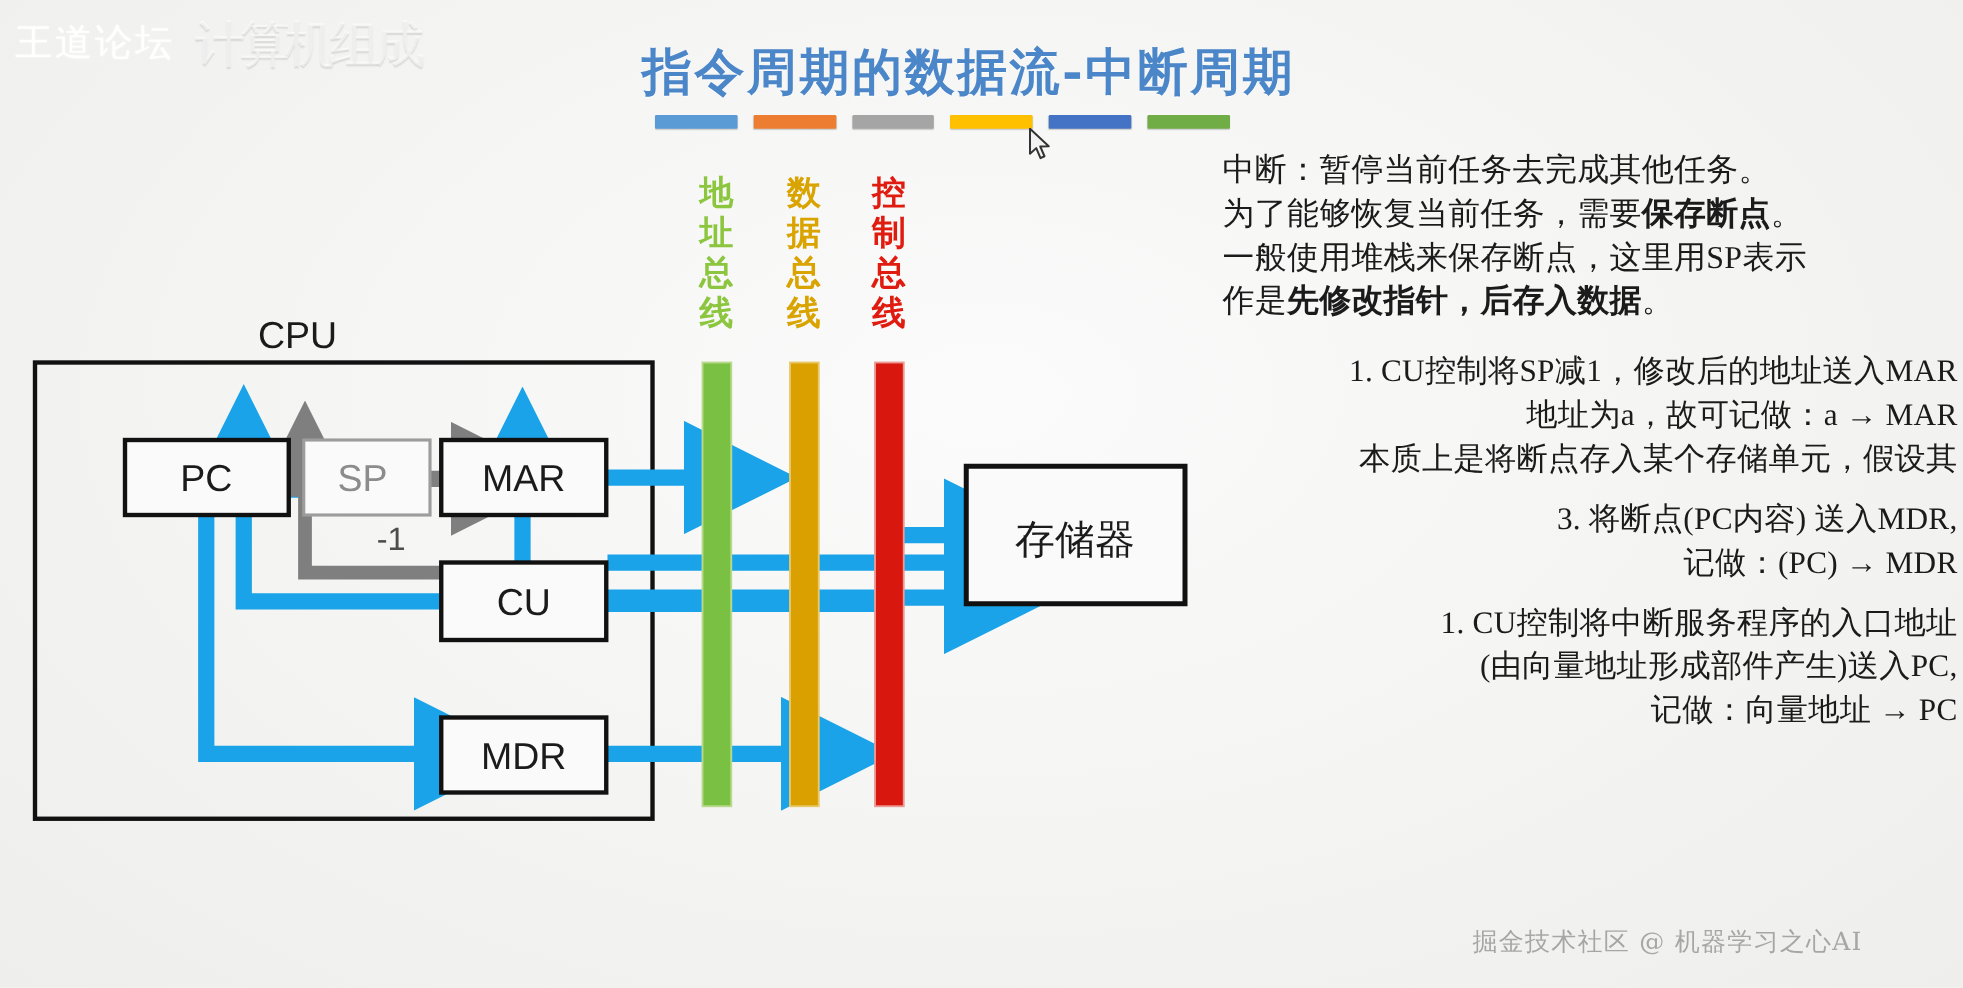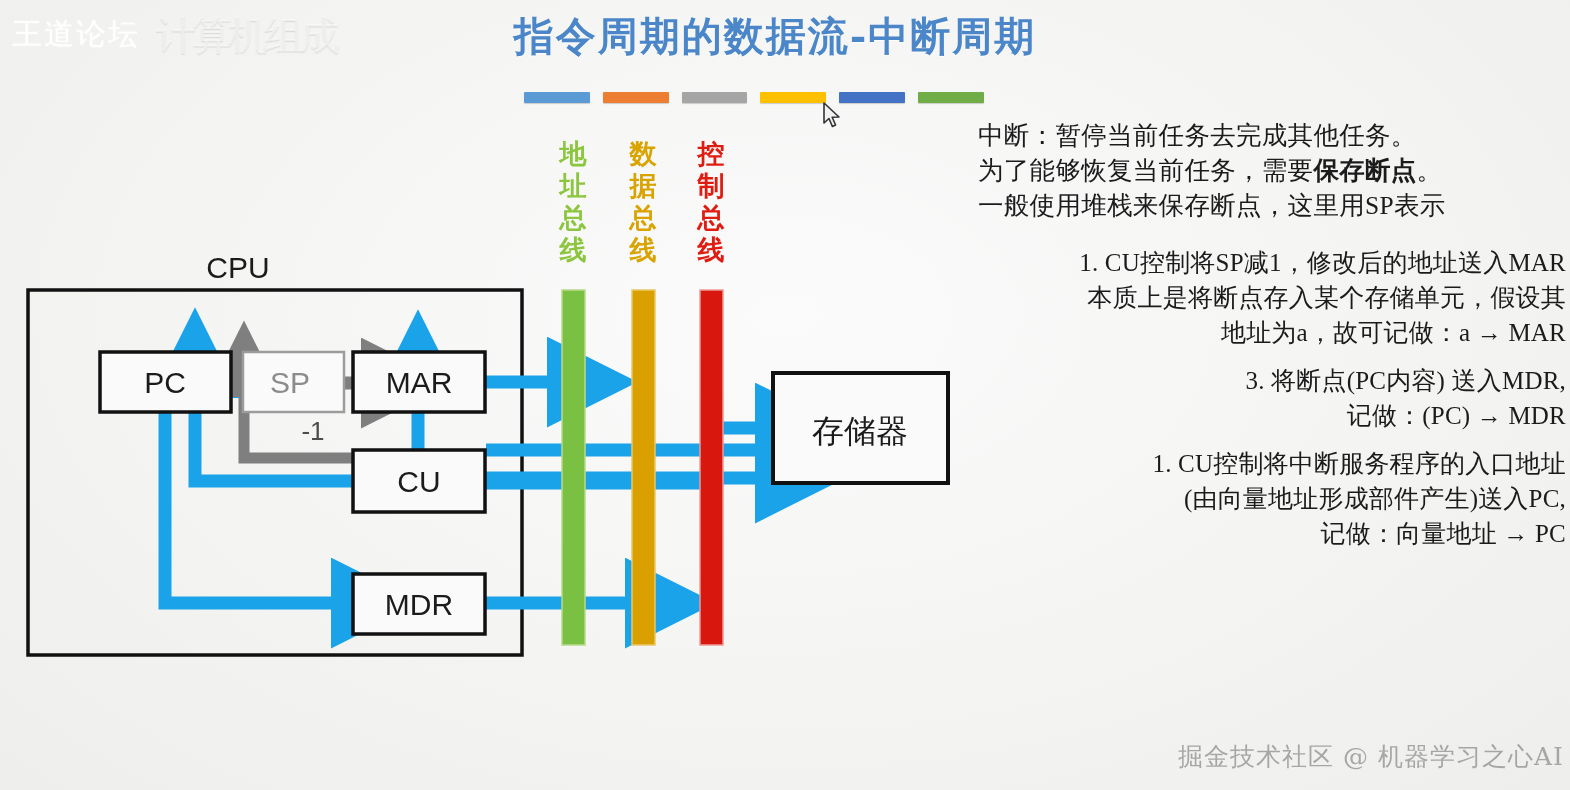--- a/index.html
+++ b/index.html
@@ -27,21 +27,21 @@
   }
   #brand .brand-logo{
     position:absolute;left:148px;top:0px;
     font-size:40px;color:rgba(255,255,255,.55);
     font-family:Liberation Serif, serif;
     letter-spacing:-4px;white-space:nowrap;
     text-shadow:0 1px 1px rgba(170,170,170,.35);
   }
   
   #title{
-    position:absolute;left:0;top:9px;width:1570px;text-align:center;
+    position:absolute;left:0;top:30px;width:1570px;text-align:center;
     pointer-events:none;
   }
   #title .t{
     display:inline-block;
     font-size:40px;font-weight:bold;color:#4a86c8;
     font-family:"DejaVu Serif","Liberation Serif",serif;
     letter-spacing:2px;
     text-shadow:0 1px 0 rgba(255,255,255,.8);
     margin-left:-20px;
   }
@@ -62,21 +62,21 @@
     font-family:Liberation Serif, serif;
   }
   #notes .intro{font-size:25.5px;line-height:35px;letter-spacing:.3px;}
   #notes .intro b{font-weight:bold;}
   #notes .steps{margin-top:22px;text-align:right;}
   #notes .step{font-size:25px;line-height:35px;margin-bottom:13px;letter-spacing:.2px;}
   #notes .step .ln{display:block;white-space:nowrap;}
   
   #wm{
     position:absolute;left:1178px;top:740px;
-    font-size:25px;color:#9a9a9a;opacity:.85;
+    font-size:20px;color:#9a9a9a;opacity:.85;
     font-family:"DejaVu Serif","Liberation Serif",serif;
     white-space:nowrap;letter-spacing:1px;
   }
 </style>
 </head>
 <body>
 
 <div id="slide">
 
   <div id="brand">
@@ -191,26 +191,27 @@
 
     <rect x="773" y="263" width="175" height="110" fill="#fafafa" stroke="#111" stroke-width="4"></rect>
     <text x="860" y="332" font-size="32" text-anchor="middle" font-family="DejaVu Serif, Liberation Serif, serif" fill="#1b1b1b">存储器</text>
   </svg>
 
   <div id="notes">
     <div class="intro">
         <div><span>中断：暂停当前任务去完成其他任务。</span></div>
         <div><span>为了能够恢复当前任务，需要</span><b>保存断点</b><span>。</span></div>
         <div><span>一般使用堆栈来保存断点，这里用SP表示</span></div>
+        <div><span>作是</span><b>先修改指针，后存入数据</b><span>。</span></div>
       </div>
     <div class="steps">
         <div class="step">
           <span class="ln">1. CU控制将SP减1，修改后的地址送入MAR</span>
+          <span class="ln">地址为a，故可记做：a → MAR</span>
           <span class="ln">本质上是将断点存入某个存储单元，假设其</span>
-          <span class="ln">地址为a，故可记做：a → MAR</span>
         </div>
         <div class="step">
           <span class="ln">3. 将断点(PC内容) 送入MDR,</span>
           <span class="ln">记做：(PC) → MDR</span>
         </div>
         <div class="step">
           <span class="ln">1. CU控制将中断服务程序的入口地址</span>
           <span class="ln">(由向量地址形成部件产生)送入PC,</span>
           <span class="ln">记做：向量地址 → PC</span>
         </div>

